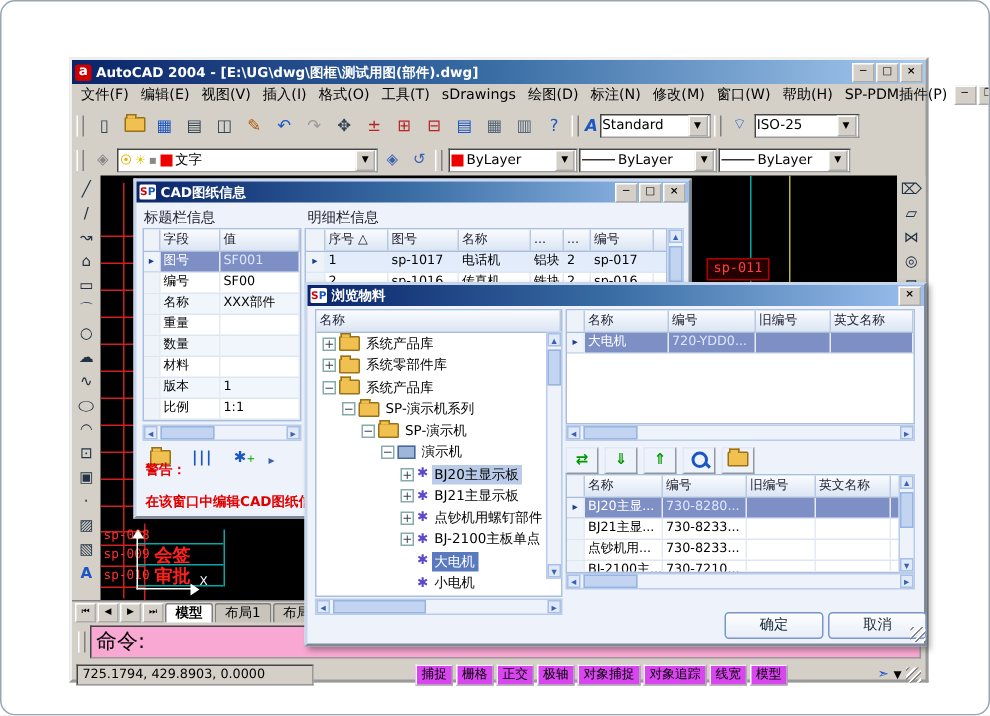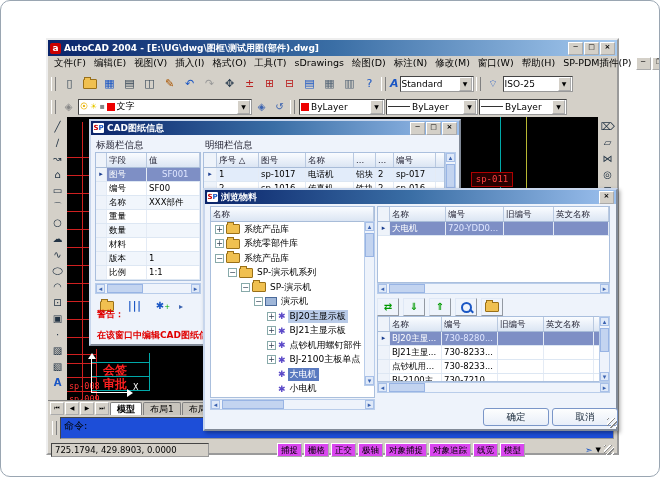--- a/index.html
+++ b/index.html
@@ -31,30 +31,30 @@
   .i-folder{position:relative;display:inline-block;width:12px;height:8px;background:#f0c050;border:1px solid #9a7018;border-radius:1px;vertical-align:middle;}
   .i-folder::before{content:"";position:absolute;left:0;top:-3px;width:5px;height:2px;background:#f0c050;border:1px solid #9a7018;border-bottom:none;}
   .i-mag{position:relative;display:inline-block;width:7px;height:7px;border:2px solid #1a56c4;border-radius:50%;vertical-align:middle;}
   .i-mag::after{content:"";position:absolute;left:6px;top:6px;width:5px;height:2px;background:#1a56c4;transform:rotate(45deg);}
   
   .main{position:relative;height:283px;display:flex;}
   .sidebar{width:19px;background:#d4d0c8;display:flex;flex-direction:column;align-items:center;padding-top:2px;gap:0;}
   .canvas{position:relative;flex:1;background:#000;overflow:hidden;}
   .vline,.hline{position:absolute;}
   .ucs{position:absolute;background:#fff;}
-  .rlabel{position:absolute;color:#ff3030;font-size:8.5px;font-family:"DejaVu Sans Mono","Liberation Mono",monospace;margin-top:29px;}
+  .rlabel{position:absolute;color:#ff3030;font-size:8.5px;font-family:"DejaVu Sans Mono","Liberation Mono",monospace;}
   .big-red{position:absolute;color:#ff2020;font-size:12px;font-weight:bold;}
   .spbox{position:absolute;left:404px;top:55px;width:40px;height:13px;background:#260000;border:1px solid #b00000;color:#ff4040;font-size:9px;line-height:13px;text-align:center;font-family:"DejaVu Sans Mono","Liberation Mono",monospace;}
   
   .tabsrow{height:14px;display:flex;align-items:flex-end;padding-left:2px;gap:1px;font-size:9px;border-top:1px solid #808080;}
   .navbtn{width:12px;height:11px;background:#d4d0c8;border:1px outset #fff;font-size:6px;line-height:10px;text-align:center;}
   .tab{padding:0 6px;height:12px;line-height:12px;background:#c8c4bc;border:1px solid #808080;border-bottom:none;border-radius:2px 2px 0 0;}
   .tab.active{background:#fff;font-weight:bold;}
   .cmdrow{height:23px;display:flex;align-items:center;padding:1px 3px;}
-  .cmdbox{flex:1;height:18px;background:#1d4ed8;border:1px inset #999;font-size:10px;padding:1px 3px;color:#000;}
+  .cmdbox{flex:1;height:18px;background:#f9a8d4;border:1px inset #999;font-size:14px;padding:1px 3px;color:#000;}
   .statusbar{height:17px;display:flex;align-items:center;padding:1px 3px;gap:2px;font-size:8.5px;}
   .coords{width:150px;height:12px;border:1px inset #999;background:#d4d0c8;padding:0 3px;line-height:12px;}
   .sbtn{height:12px;line-height:12px;padding:0 3px;border:1px outset #fff;background:#d946ef;}
   .sb-right{margin-left:auto;display:flex;align-items:center;gap:3px;}
   .sb-ico{color:#1a56c4;font-size:9px;}
   .sizegrip{width:10px;height:10px;background:repeating-linear-gradient(135deg,#fff 0 1px,#888 1px 2px,transparent 2px 4px);}
   
   .dlg{position:absolute;background:#eef3fb;border:2px outset #c8d6ec;box-sizing:border-box;box-shadow:2px 2px 4px rgba(0,0,0,.35);}
   .dlg-title{height:14px;background:linear-gradient(to right,#0a246a,#3a6ea5,#9cc0ee);display:flex;align-items:center;color:#fff;font-size:9px;font-weight:bold;padding:0 2px;gap:3px;}
   .splogo{width:11px;height:10px;background:#fff;border-radius:1px;font-size:7px;font-weight:bold;line-height:10px;text-align:center;color:#c00;flex:0 0 auto;}
@@ -313,21 +313,21 @@
     <div class="panel" style="left:4px;top:31px;width:106px;height:129px">
       <div id="info-grid">
           <div class="g-head">
             <span class="g-cell g-gut" style="width: 11px;"></span>
             <span class="g-cell" style="width: 40px;">字段</span>
             <span class="g-cell" style="width: 53px;">值</span>
           </div>
           <div class="g-row sel">
             <span class="g-cell g-gut" style="width: 11px;">▸</span>
             <span class="g-cell c1" style="width: 40px;">图号</span>
-            <span class="g-cell c2" style="width: 53px; margin-left: 13px;">SF001</span>
+            <span class="g-cell c2" style="width: 53px;">SF001</span>
           </div>
           <div class="g-row">
             <span class="g-cell g-gut" style="width: 11px;"></span>
             <span class="g-cell c1" style="width: 40px;">编号</span>
             <span class="g-cell c2" style="width: 53px;">SF00</span>
           </div>
           <div class="g-row alt">
             <span class="g-cell g-gut" style="width: 11px;"></span>
             <span class="g-cell c1" style="width: 40px;">名称</span>
             <span class="g-cell c2" style="width: 53px;">XXX部件</span>

